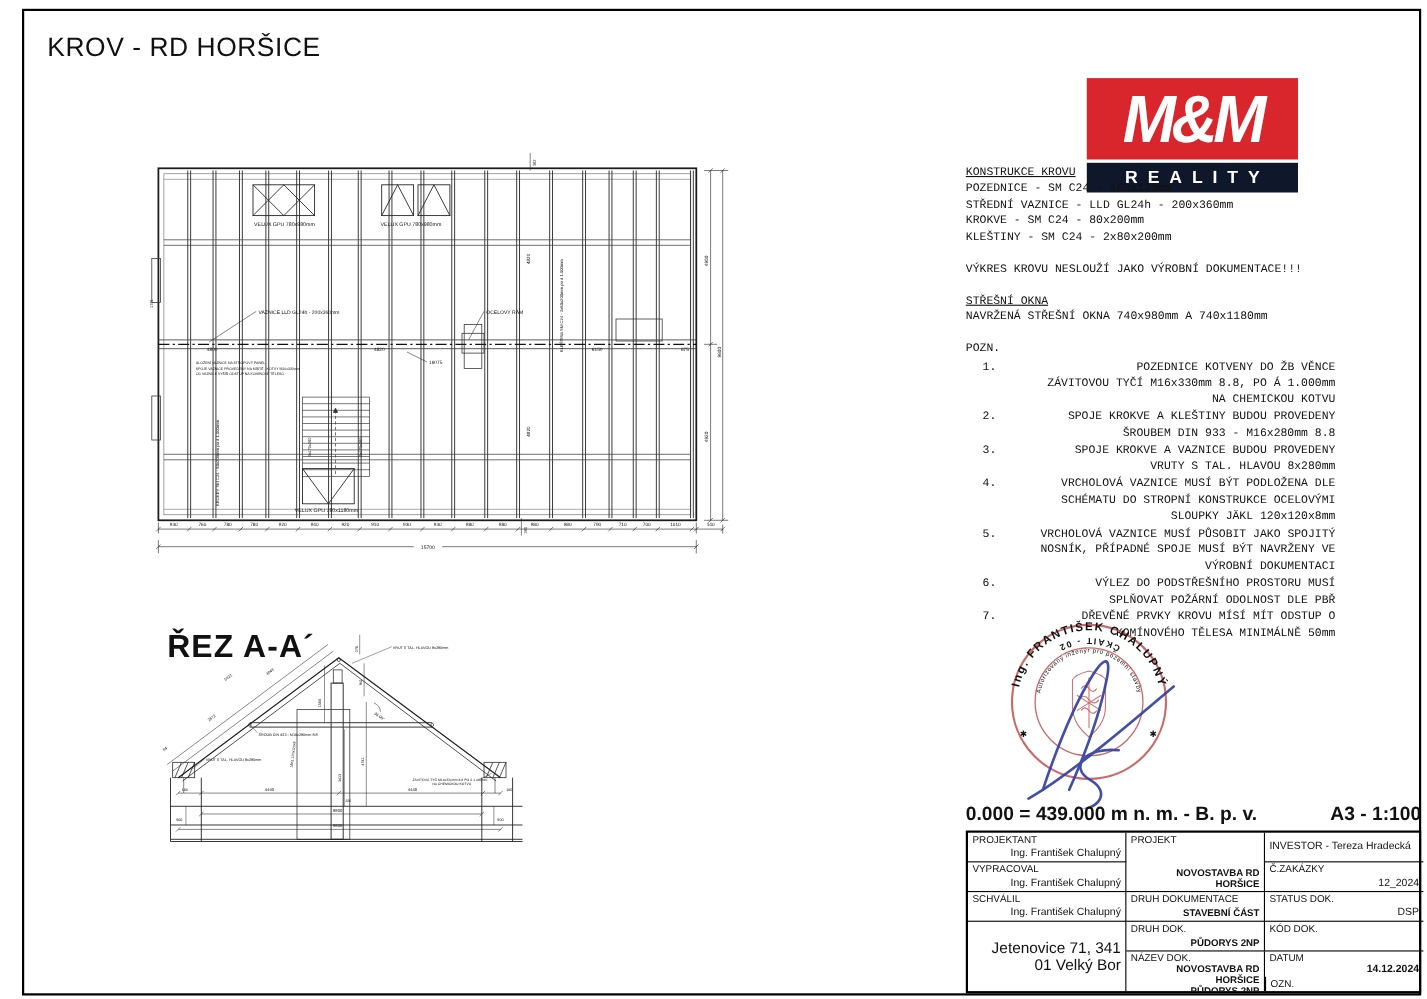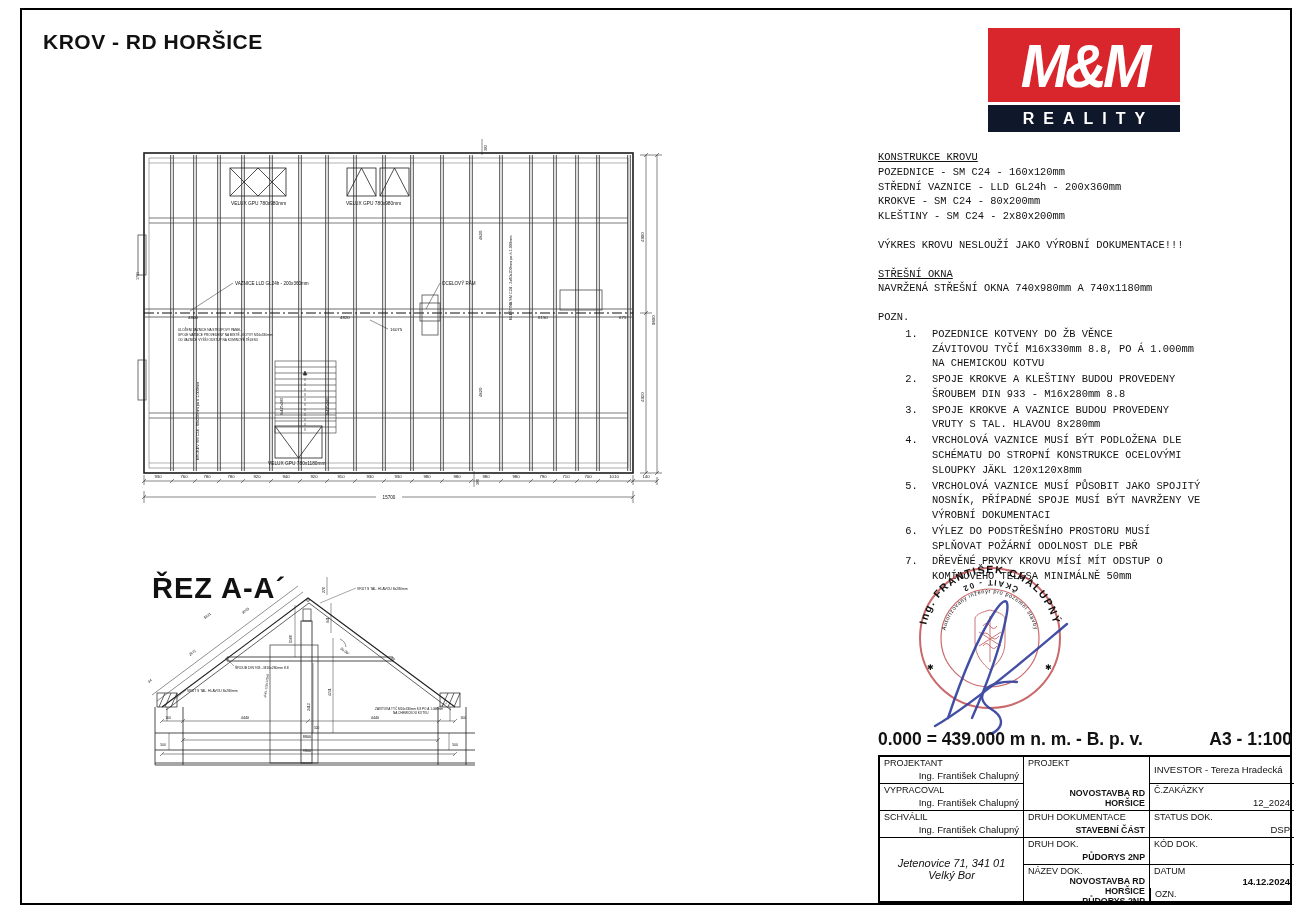--- a/index.html
+++ b/index.html
@@ -1,35 +1,35 @@
 <!DOCTYPE html>
 <html><head>
 <meta charset="utf-8">
 <style>
   html,body{margin:0;padding:0;background:#fff;}
   body{width:1297px;height:908px;position:relative;overflow:hidden;
        font-family:"Liberation Sans",sans-serif;color:#111;}
   .frame{position:absolute;left:20px;top:8px;width:1272px;height:897px;
          border:2px solid #000;box-sizing:border-box;}
-  .page-title{position:absolute;left:43px;top:30px;font-size:21px;font-weight:bold;
+  .page-title{position:absolute;left:43px;top:30px;font-size:24px;font-weight:normal;
               letter-spacing:.5px;}
   
   .logo{position:absolute;left:988px;top:28px;width:192px;}
-  .logo-red{height:74px;background:#d8262c;display:flex;align-items:center;justify-content:center;}
+  .logo-red{height:74px;background:#d8262c;display:flex;align-items:center;justify-content:center;margin-top:43px;}
   .logo-red span{color:#fff;font-weight:bold;font-style:italic;font-size:58px;letter-spacing:-4px;
                  transform:scaleY(1.05);}
   .logo-blue{margin-top:3px;height:27px;background:#0f172a;display:flex;align-items:center;
              justify-content:center;}
   .logo-blue span{color:#fff;font-weight:bold;font-size:16px;letter-spacing:9px;padding-left:9px;}
   
   .notes{position:absolute;left:878px;top:150px;width:336px;font-size:10.4px;line-height:1.42;font-family:Liberation Mono, monospace;}
   .notes .hd{text-decoration:underline;}
   .notes .blk{margin:0 0 14px 0;}
   .notes ol{margin:2px 0 0 0;padding-left:30px;list-style:decimal;}
-  .notes li{white-space:pre-line;padding-left:8px;margin:0 0 1px 16px;}
+  .notes li{white-space:pre-line;padding-left:8px;margin:0 0 1px 4px;text-align:right;}
   
   .plan-svg{position:absolute;left:130px;top:135px;width:580px;height:372px;}
   .section-svg{position:absolute;left:135px;top:563px;width:360px;height:235px;}
   .section-title{position:absolute;left:152px;top:572px;font-size:29px;font-weight:bold;letter-spacing:1px;}
   svg text{font-family:"Liberation Sans",sans-serif;fill:#111;}
   
   .stamp{position:absolute;left:893px;top:550px;width:200px;height:185px;}
   
   .elev{position:absolute;left:878px;top:729px;width:414px;display:flex;
         justify-content:space-between;font-weight:bold;font-size:17.5px;}
@@ -43,21 +43,21 @@
         overflow:hidden;}
   .cell .lbl{font-size:9px;text-align:left;}
   .cell .val{font-size:9.5px;text-align:right;}
   .cell .val.b{font-weight:bold;font-size:8.8px;}
   .lastcol{border-right:none;}
   .lastrow{border-bottom:none;}
   .c-projektant{grid-column:1;grid-row:1;}
   .c-vypracoval{grid-column:1;grid-row:2;}
   .c-schvalil{grid-column:1;grid-row:3;}
   .c-address{grid-column:1;grid-row:4/6;justify-content:center;}
-  .c-address .val{font-size:11px;text-align:center;font-style:italic;}
+  .c-address .val{font-size:14px;}
   .c-projekt{grid-column:2;grid-row:1/3;}
   .c-druhdokumentace{grid-column:2;grid-row:3;}
   .c-druhdok{grid-column:2;grid-row:4;}
   .c-nazev{grid-column:2;grid-row:5;}
   .c-investor{grid-column:3;grid-row:1;justify-content:center;}
   .c-investor .val{text-align:left;}
   .c-zakazky{grid-column:3;grid-row:2;}
   .c-status{grid-column:3;grid-row:3;}
   .c-kod{grid-column:3;grid-row:4;}
   .c-datumozn{grid-column:3;grid-row:5;padding:0;flex-direction:column;}

